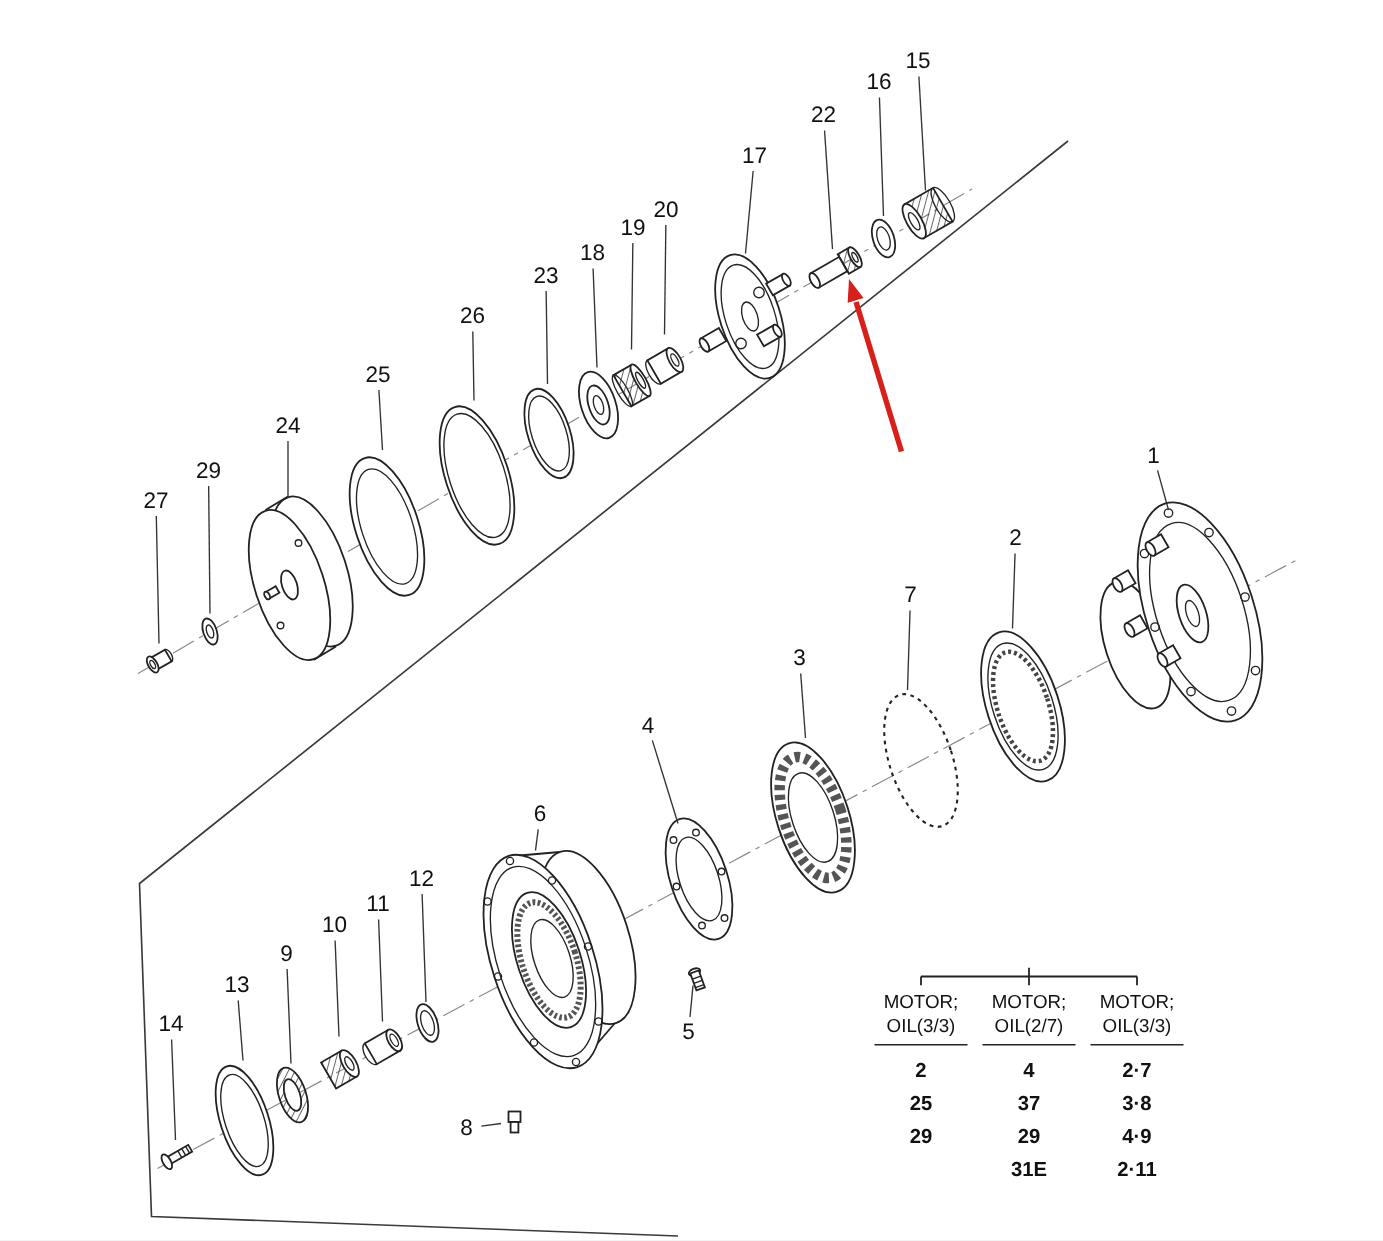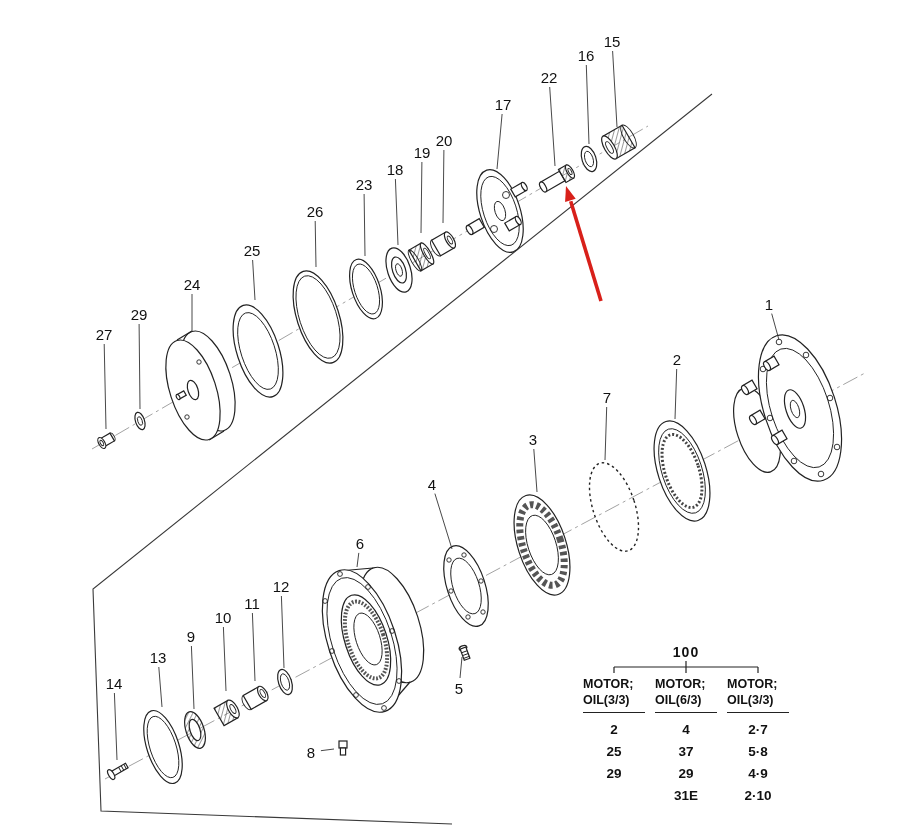--- a/index.html
+++ b/index.html
@@ -27,21 +27,21 @@
   
   .oil-table {
     position:absolute; left:578px; top:644px; width:216px;
     color:#111; font-family:"Liberation Sans", sans-serif;
   }
   .group-num { text-align:center; font-size:14px; font-weight:bold; letter-spacing:1px; }
   .bracket-svg { display:block; margin:1px auto 0; }
   .bl { stroke:#222; stroke-width:1.2; }
   .cols { display:grid; grid-template-columns:repeat(3,1fr); margin-top:3px; }
   .col-header {
-    font-size:12.5px; font-weight:bold; line-height:1.3;
+    text-align:center; font-size:12.5px; font-weight:normal; line-height:1.3;
     border-bottom:1.5px solid #222; padding-bottom:3px; margin:0 5px 6px;
   }
   .cell {
     text-align:center; font-size:13.5px; font-weight:bold;
     height:22px; line-height:22px;
   }
 </style>
 </head>
 <body>
 
@@ -340,49 +340,48 @@
         <line x1="315.2" y1="221.0" x2="316" y2="267" class="leader"></line>
         <text x="315" y="211" class="plabel" dominant-baseline="central">26</text>
         <line x1="104.2" y1="344.0" x2="106" y2="429" class="leader"></line>
         <text x="104" y="334" class="plabel" dominant-baseline="central">27</text>
         <line x1="139.1" y1="324.0" x2="140" y2="409" class="leader"></line>
         <text x="139" y="314" class="plabel" dominant-baseline="central">29</text>
       </g>
 </svg>
 
 <div class="oil-table">
-  <div class="group-num">100</div>
   <svg class="bracket-svg" width="216" height="12">
     <line class="bl" x1="108" y1="0" x2="108" y2="6"></line>
     <line class="bl" x1="36" y1="6" x2="180" y2="6"></line>
     <line class="bl" x1="36" y1="6" x2="36" y2="12"></line>
     <line class="bl" x1="108" y1="6" x2="108" y2="12"></line>
     <line class="bl" x1="180" y1="6" x2="180" y2="12"></line>
   </svg>
   <div class="cols" id="table-cols">
         <div class="col-header">
           <div>MOTOR;</div>
           <div>OIL(3/3)</div>
         </div>
         <div class="col-header">
           <div>MOTOR;</div>
-          <div>OIL(6/3)</div>
+          <div>OIL(2/7)</div>
         </div>
         <div class="col-header">
           <div>MOTOR;</div>
           <div>OIL(3/3)</div>
         </div>
         <div class="cell">2</div>
         <div class="cell">4</div>
         <div class="cell">2·7</div>
         <div class="cell">25</div>
         <div class="cell">37</div>
-        <div class="cell">5·8</div>
+        <div class="cell">3·8</div>
         <div class="cell">29</div>
         <div class="cell">29</div>
         <div class="cell">4·9</div>
         <div class="cell"></div>
         <div class="cell">31E</div>
-        <div class="cell">2·10</div>
+        <div class="cell">2·11</div>
       </div>
 </div>
 
 </div>
 
 </body></html>

